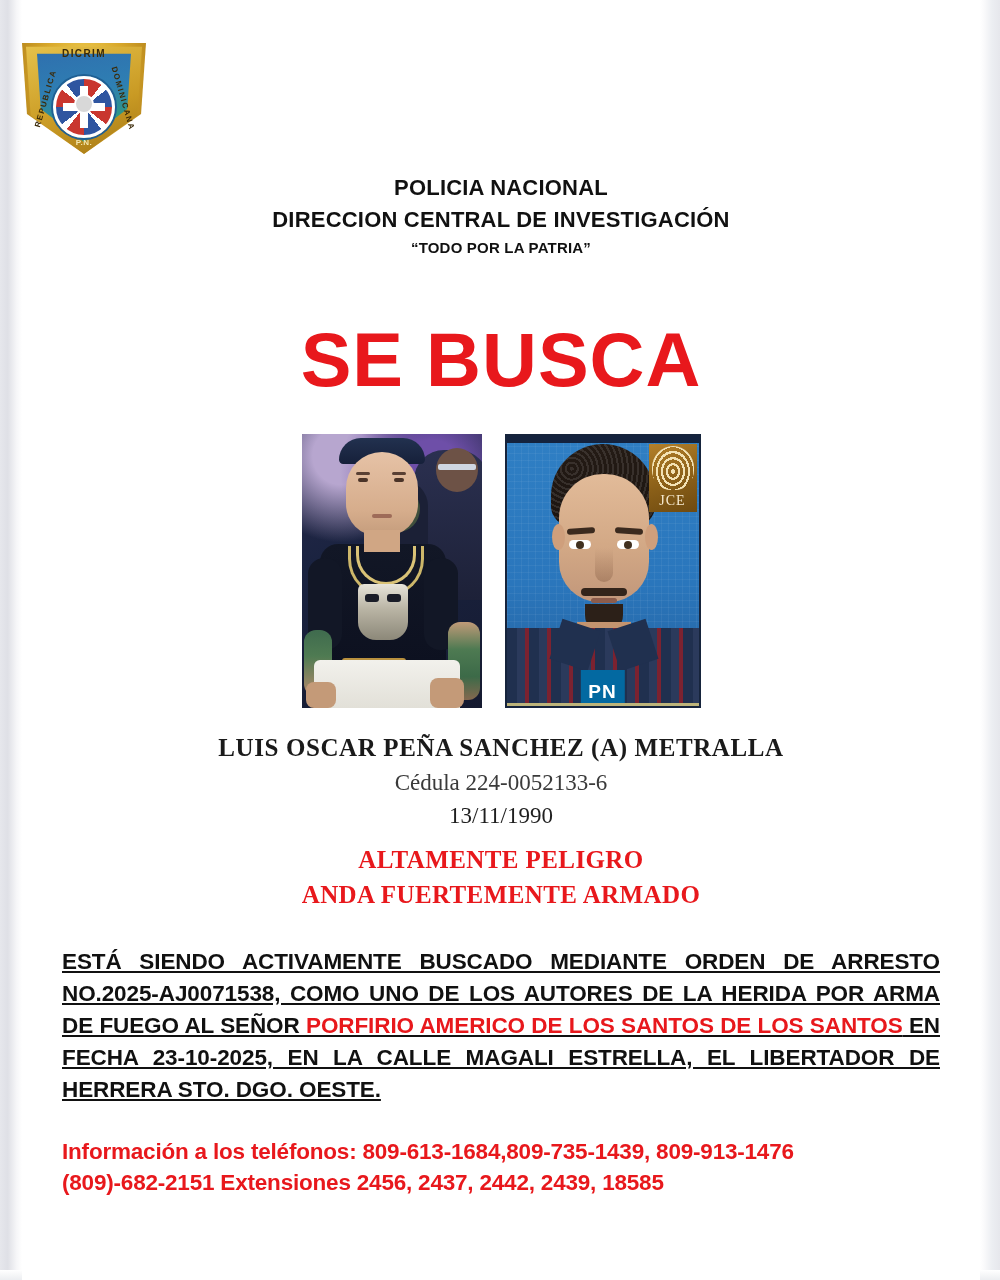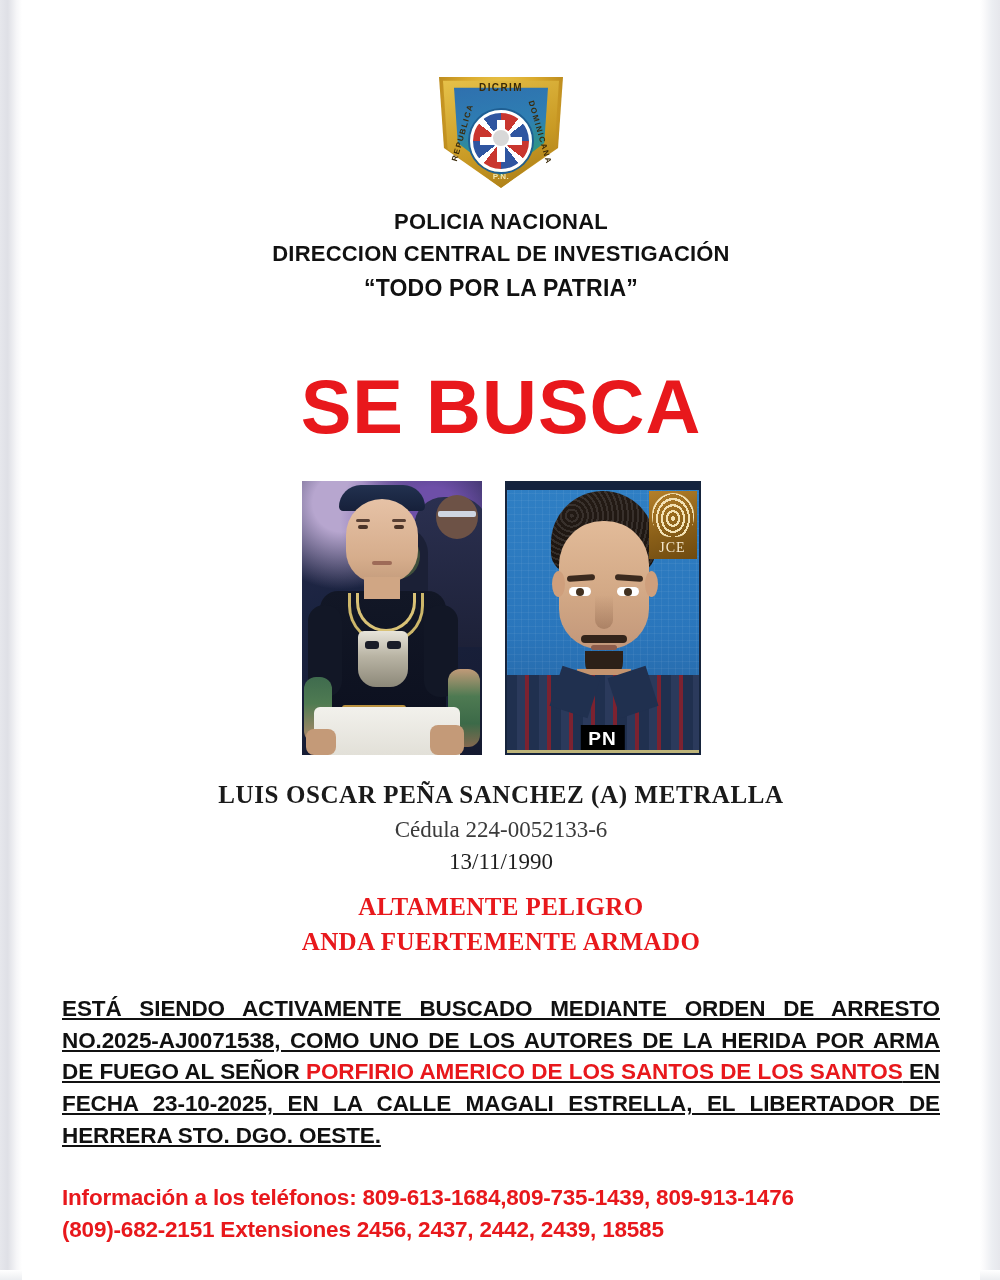--- a/index.html
+++ b/index.html
@@ -38,22 +38,21 @@
     left: 22px; top: 0;
     width: 958px;
     height: 1280px;
     background: #ffffff;
   }
 
   
   .crest-wrap {
     width: 100%;
     display: flex;
-    justify-content: center;
-    padding-top: 70px;
+    padding-top: 36px;
   }
   .crest {
     position: relative;
     width: 124px;
     height: 118px;
   }
   
   .shield-outer {
     position: absolute; inset: 0;
     background: radial-gradient(ellipse at 50% 30%, #f0cf55 0%, #d9a92c 45%, #b8871c 80%, #8d6411 100%);
@@ -162,21 +161,21 @@
     letter-spacing: .2px;
     line-height: 1.45;
   }
   .agency-line2 {
     font-size: 22px;
     font-weight: bold;
     letter-spacing: .2px;
     line-height: 1.45;
   }
   .agency-line3 {
-    font-size: 23px;
+    font-size: 15px;
     font-weight: bold;
     letter-spacing: .2px;
     line-height: 1.6;
   }
 
   
   .se-busca {
     text-align: center;
     color: #e8181c;
     font-size: 76px;
@@ -505,26 +504,26 @@
     text-align: center;
     font-size: 14px;
     font-weight: normal;
     color: #f6ead0;
     letter-spacing: 1px;
     font-family: "Liberation Serif", serif;
   }
   .pr-pn {
     position: absolute; left: 50%; bottom: 2px;
     transform: translateX(-50%);
-    background: #000000;
+    background: #0369a1;
     color: #ffffff;
     font-size: 19px;
     font-weight: bold;
     letter-spacing: 1px;
-    padding: 4px 8px 2px 8px;
+    padding: 12px 8px 2px 8px;
     line-height: 1.05;
   }
   .pr-bottomline {
     position: absolute; left: 0; right: 0; bottom: 0;
     height: 3px;
     background: #bdb47a;
   }
 
   
   .identity {

